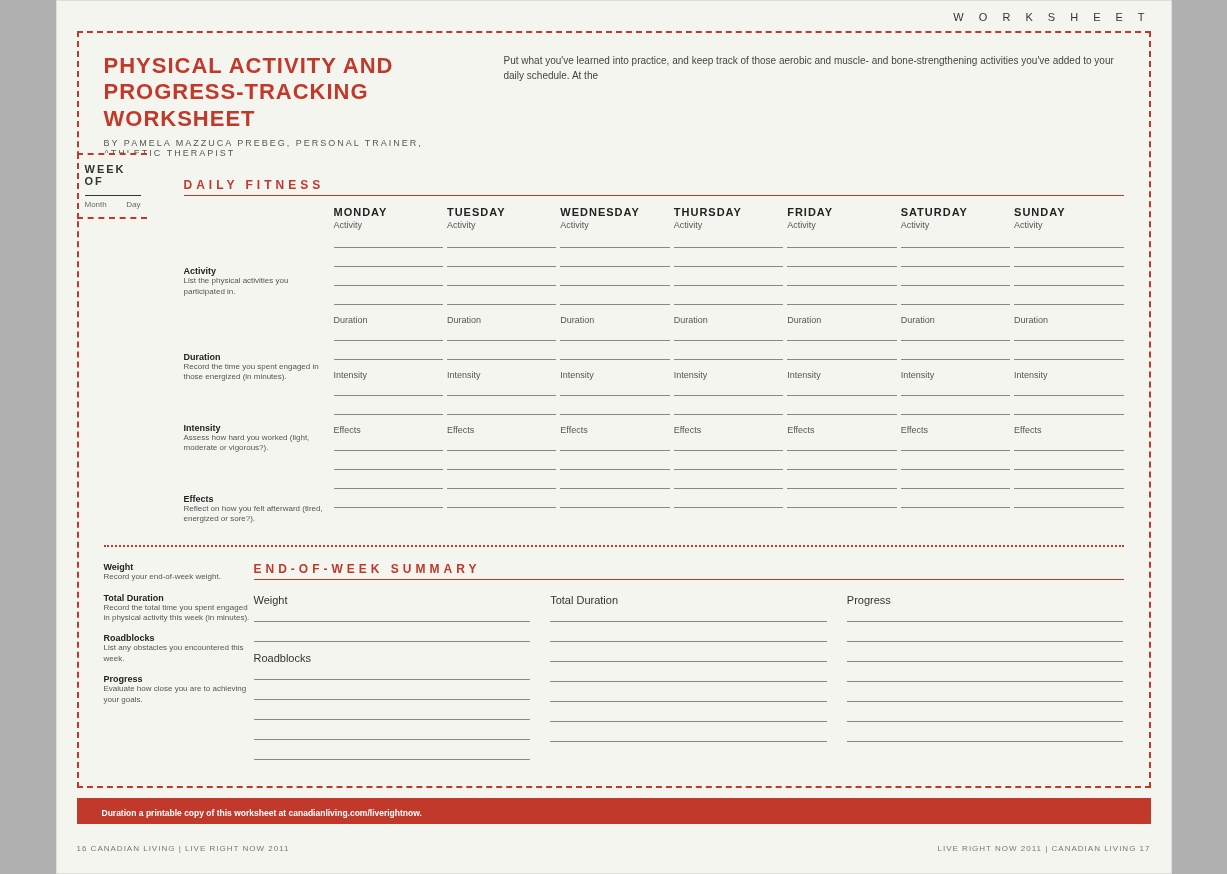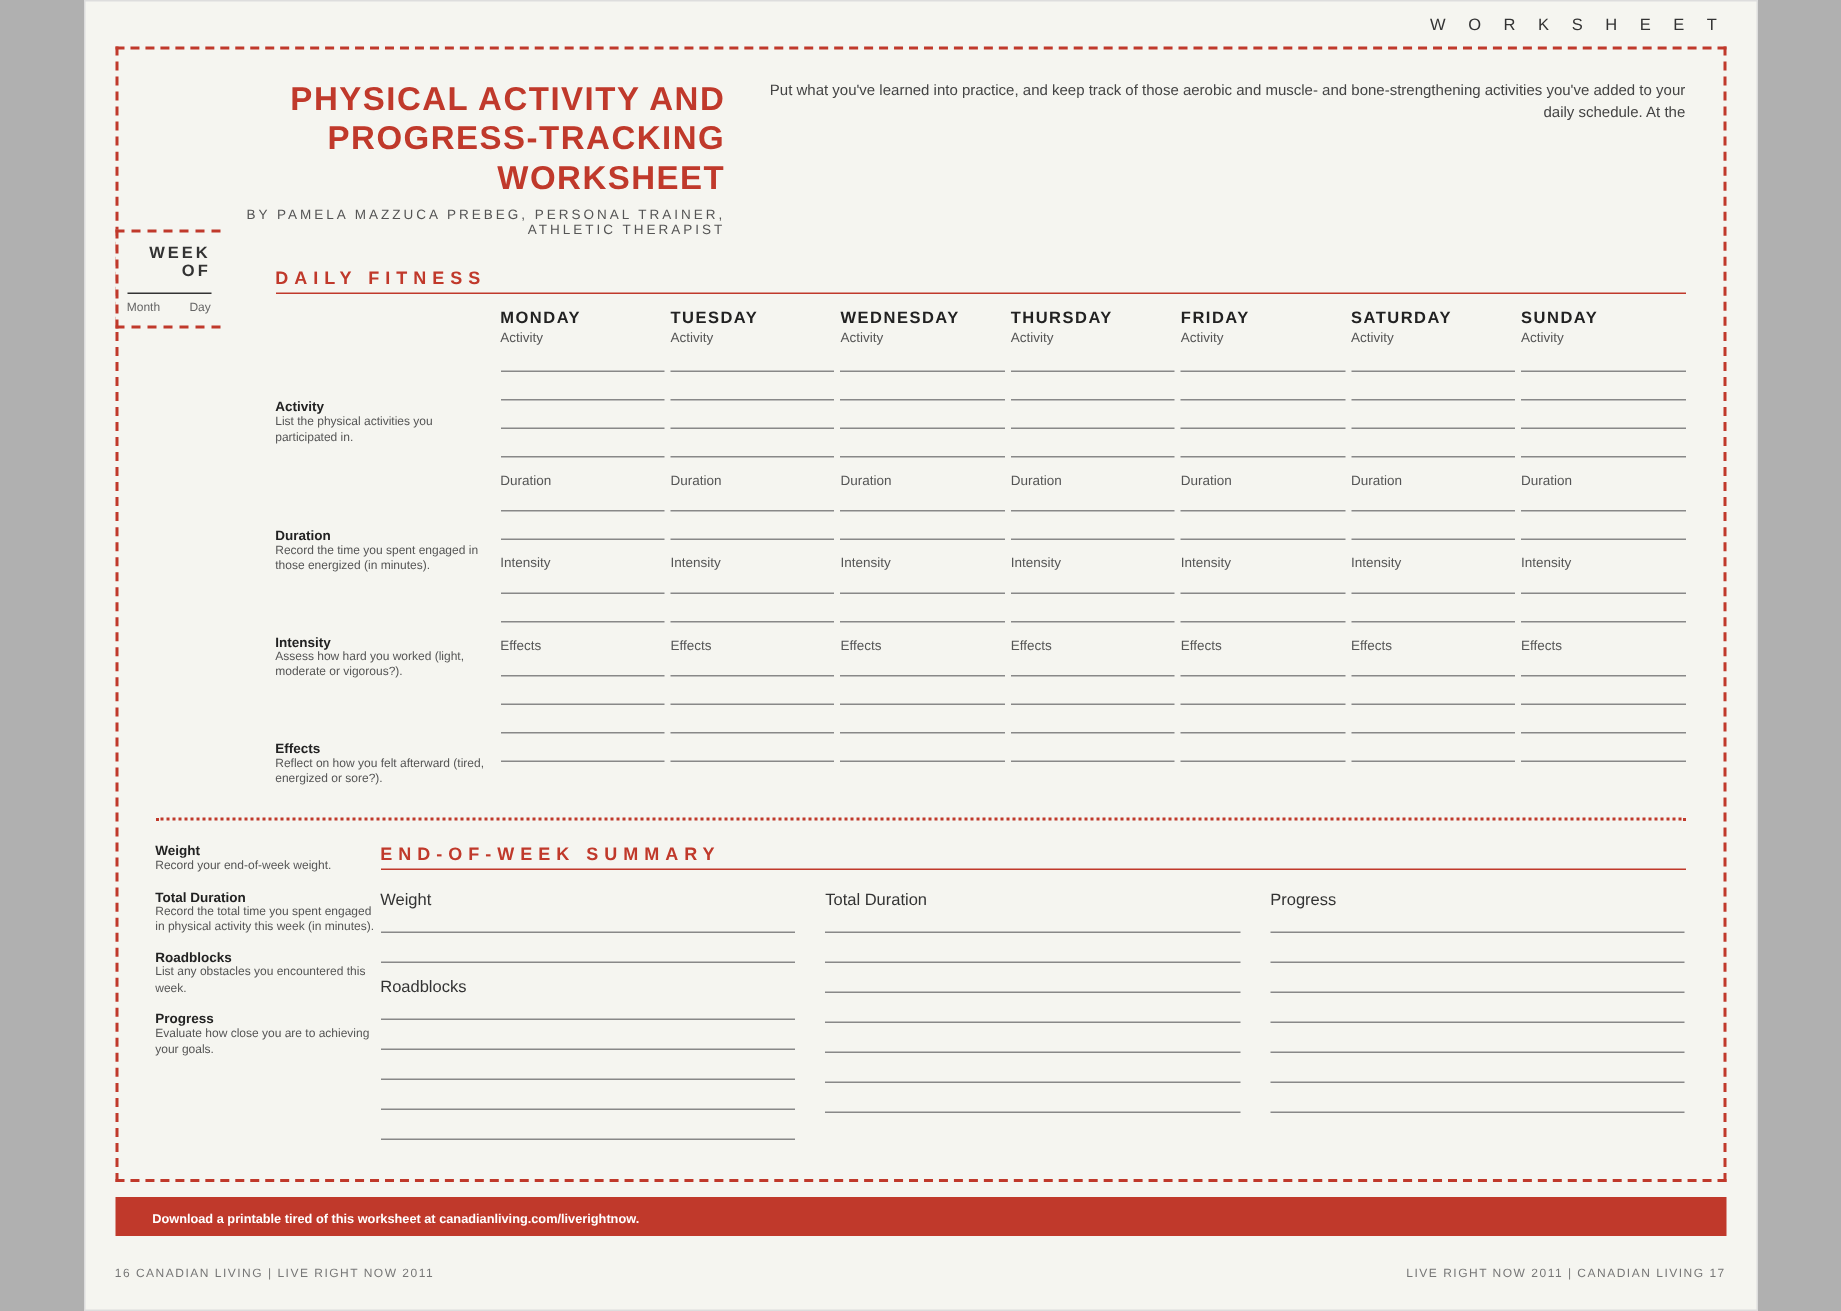--- a/index.html
+++ b/index.html
@@ -32,21 +32,20 @@
     .main-content {
       border: 2px dashed #c0392b;
       margin: 30px 20px 10px 20px;
       padding: 20px 25px 20px 25px;
       position: relative;
     }
     .header-section {
       display: flex;
       gap: 20px;
       margin-bottom: 20px;
-      text-align: right;
     }
     .title-block {
       flex: 0 0 380px;
     }
     .main-title {
       font-size: 22px;
       font-weight: 900;
       color: #c0392b;
       line-height: 1.2;
       text-transform: uppercase;
@@ -74,21 +73,20 @@
       border: 2px dashed #c0392b;
       border-right: none;
       padding: 8px 6px;
       z-index: 10;
     }
     .week-of-label {
       font-size: 11px;
       letter-spacing: 2px;
       color: #333;
       font-weight: bold;
-      text-align: right;
     }
     .week-line {
       border-bottom: 1px solid #333;
       margin: 8px 0 4px 0;
     }
     .week-sub {
       display: flex;
       justify-content: space-between;
       font-size: 8px;
       color: #666;
@@ -507,20 +505,20 @@
             <div class="summary-line"></div>
             <div class="summary-line"></div>
             <div class="summary-line"></div>
           </div>
         </div>
       </div>
     </div>
   </div>
 
   <div class="footer-bar">
-    <span class="footer-bar-text">Download a printable tired of this worksheet at canadianliving.com/liverightnow.</span>
+    <span class="footer-bar-text">Duration a printable copy of this worksheet at canadianliving.com/liverightnow.</span>
   </div>
 
   <div class="page-footer">
     <span class="footer-text">16   CANADIAN LIVING | LIVE RIGHT NOW 2011</span>
     <span class="footer-text">LIVE RIGHT NOW 2011 | CANADIAN LIVING   17</span>
   </div>
 </div>
 
 </body></html>

